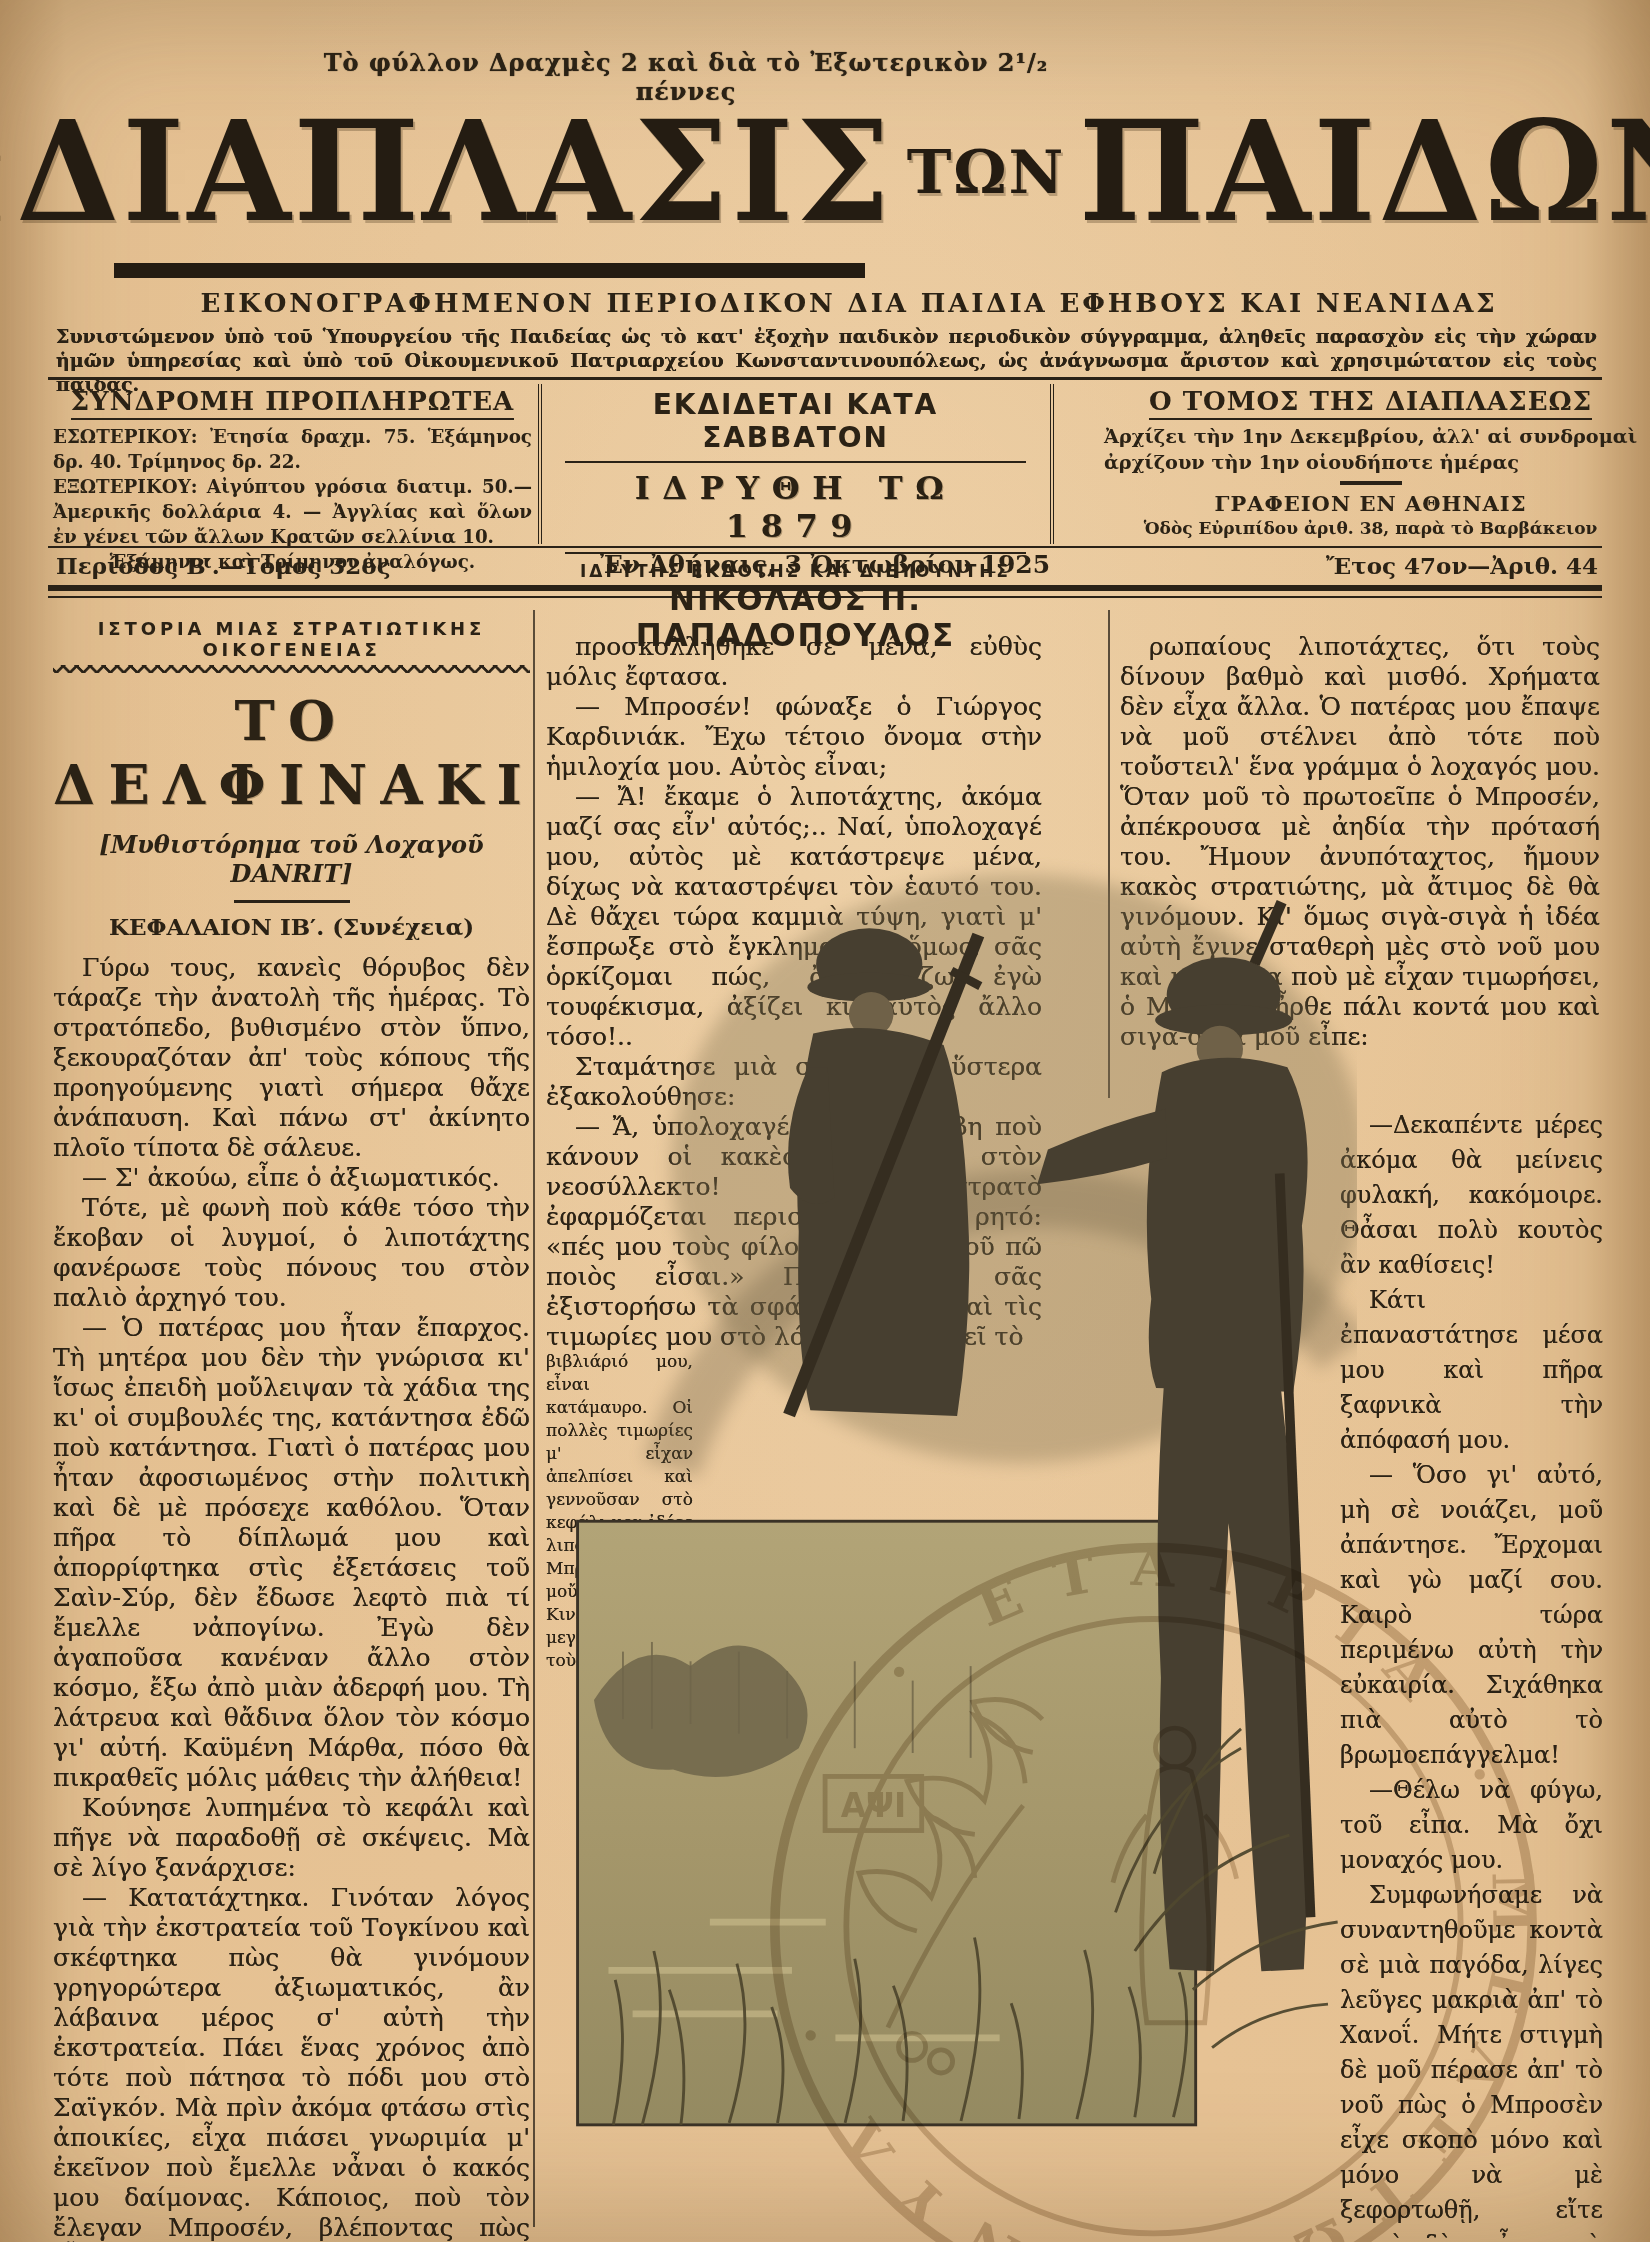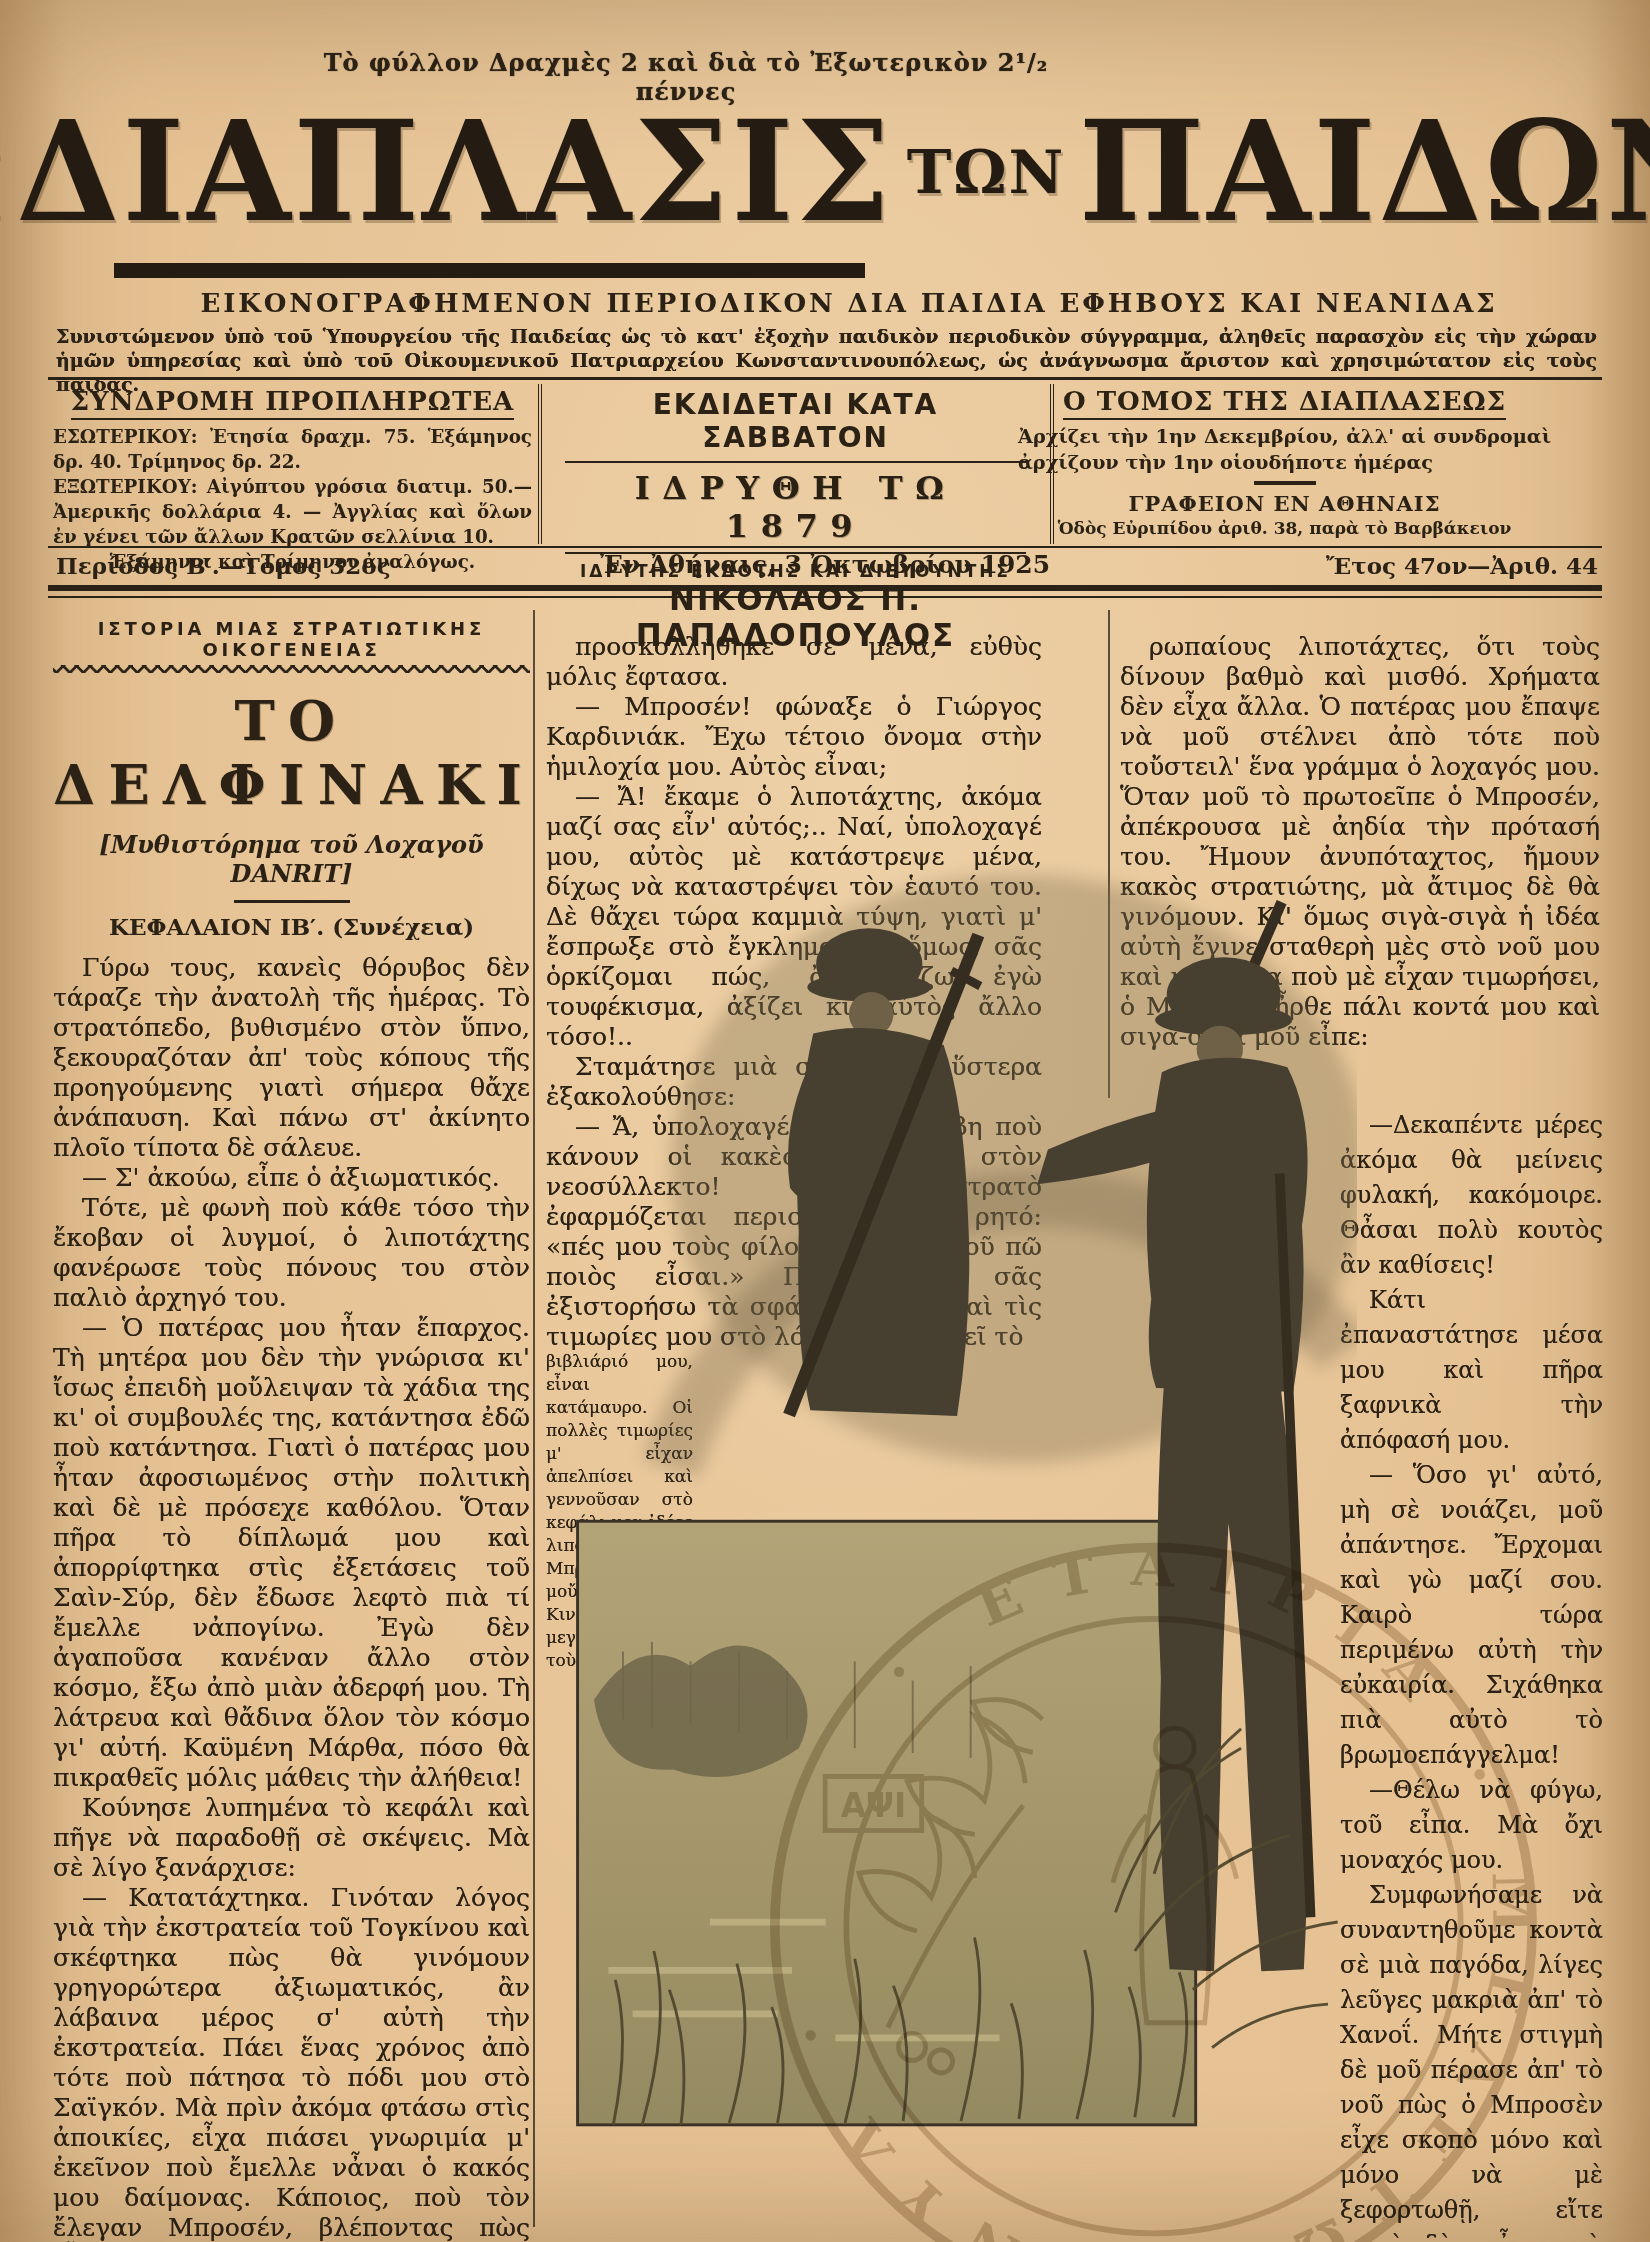--- a/index.html
+++ b/index.html
@@ -106,21 +106,21 @@
     <div class="cb-line1">ΕΚΔΙΔΕΤΑΙ ΚΑΤΑ ΣΑΒΒΑΤΟΝ</div>
     <div class="cb-rule"></div>
     <div class="cb-founded">ΙΔΡΥΘΗ ΤΩ 1879</div>
     <div class="cb-rule"></div>
     <div class="cb-role">ΙΔΡΥΤΗΣ ΕΚΔΟΤΗΣ ΚΑΙ ΔΙΕΥΘΥΝΤΗΣ</div>
     <div class="cb-name">ΝΙΚΟΛΑΟΣ Π. ΠΑΠΑΔΟΠΟΥΛΟΣ</div>
   </div>
 
   <div class="abs vsep" style="top:384px;left:1050px;height:160px;"></div>
 
-  <div class="abs" style="top:386px;left:1018px;width:533px;">
+  <div class="abs" style="top:386px;left:1104px;width:533px;">
     <div class="boxtitle"><span>Ο ΤΟΜΟΣ ΤΗΣ ΔΙΑΠΛΑΣΕΩΣ</span></div>
     <div class="vol-body">Ἀρχίζει τὴν 1ην Δεκεμβρίου, ἀλλ' αἱ συνδρομαὶ ἀρχίζουν τὴν 1ην οἱουδήποτε ἡμέρας</div>
     <div class="vol-minirule"></div>
     <div class="vol-office">ΓΡΑΦΕΙΟΝ ΕΝ ΑΘΗΝΑΙΣ</div>
     <div class="vol-addr">Ὁδὸς Εὐριπίδου ἀριθ. 38, παρὰ τὸ Βαρβάκειον</div>
   </div>
 
   <div class="abs rule" style="top:546px;left:48px;width:1554px;height:1.9px;"></div>
 
   <div class="abs dl" style="top:552px;left:56px;">Περίοδος Β′.—Τόμος 32ος</div>

